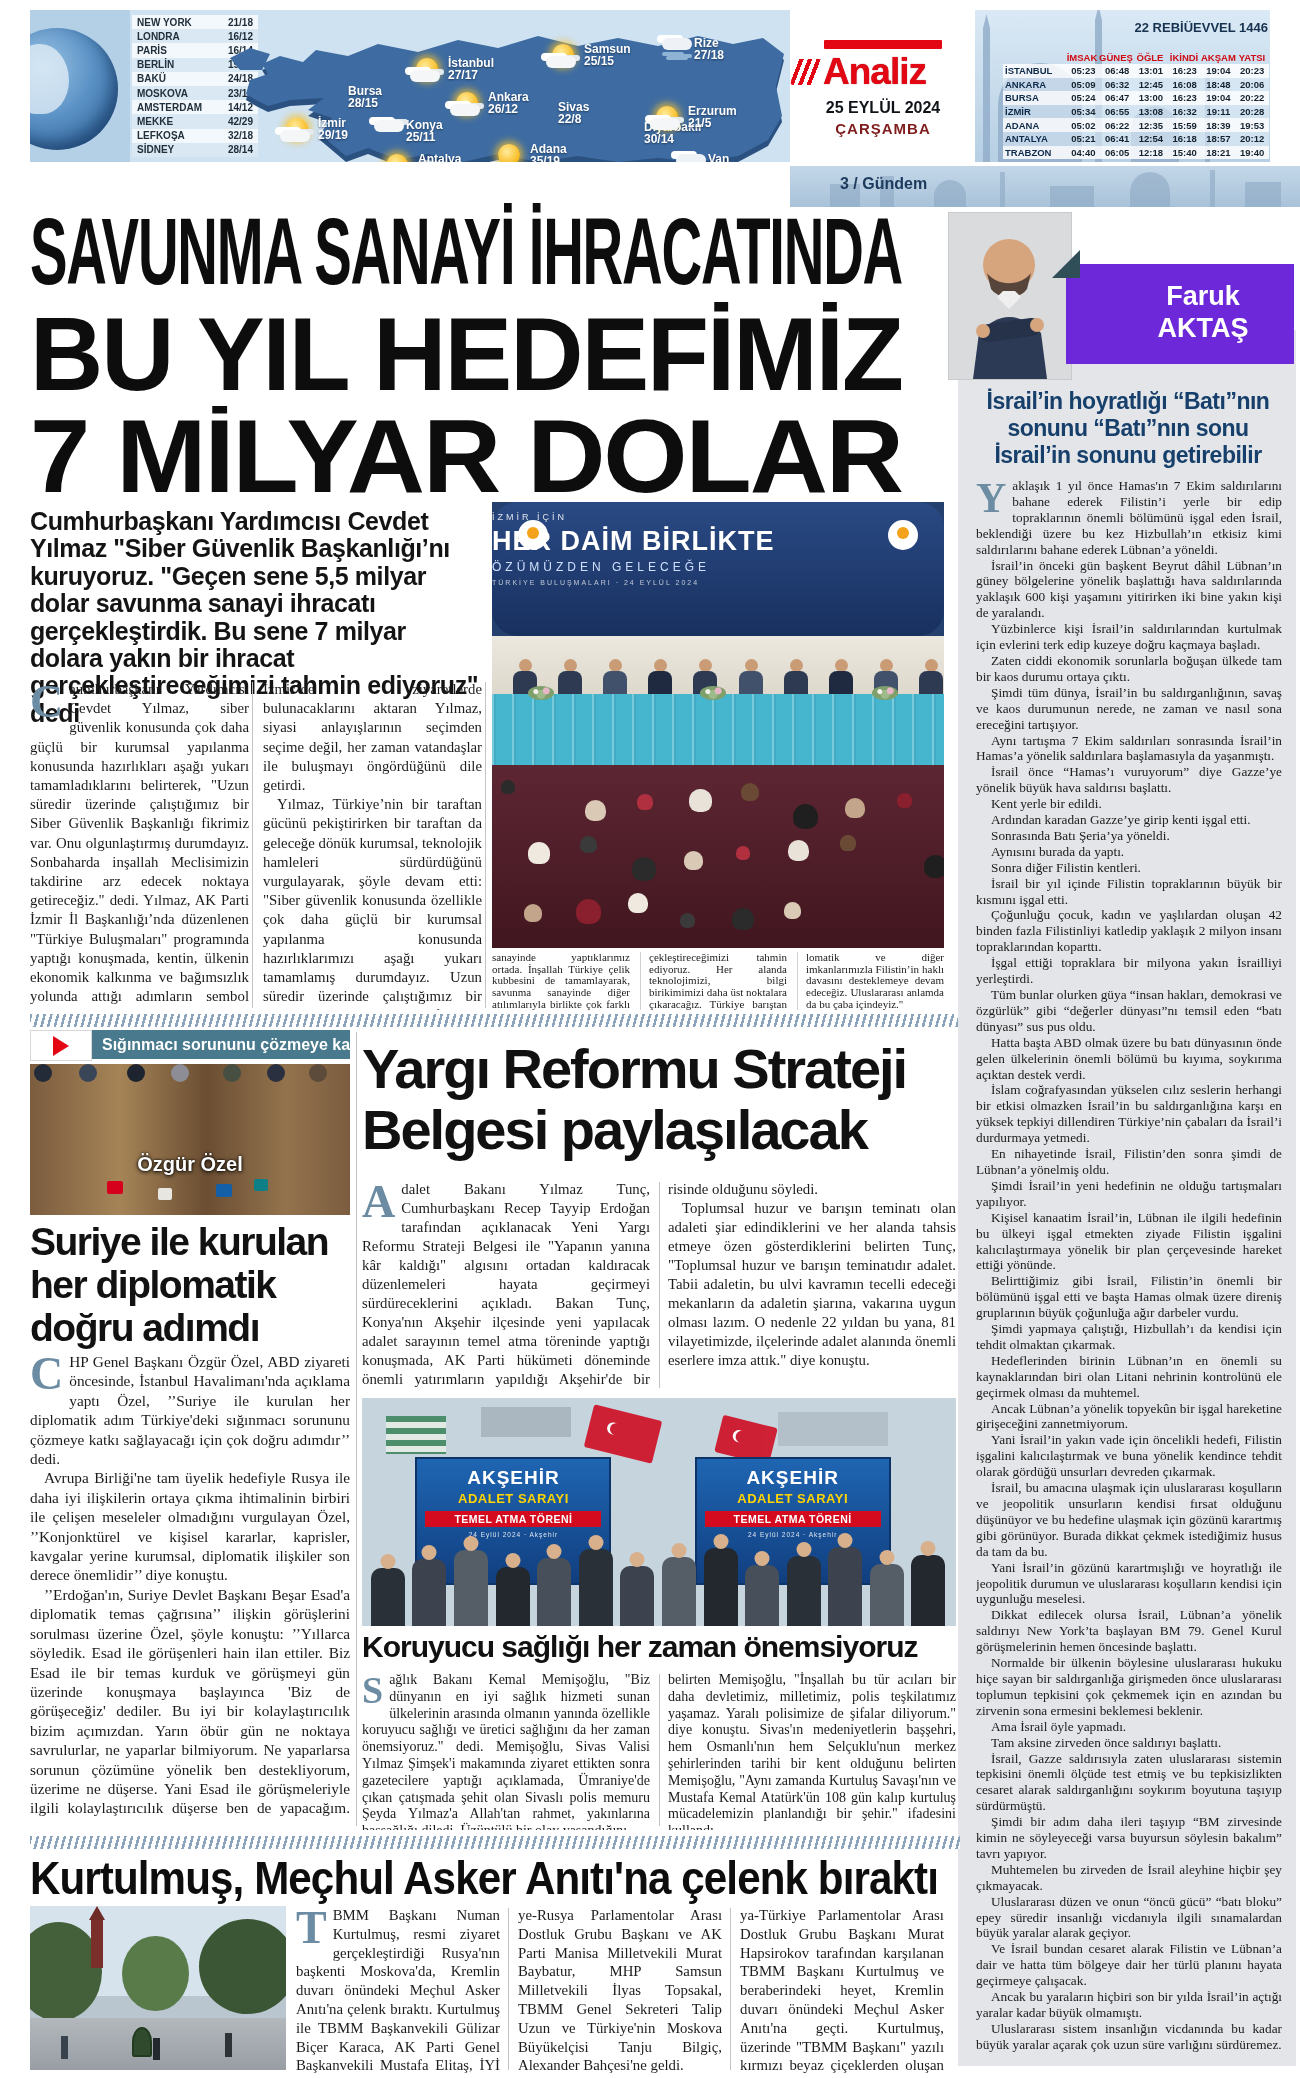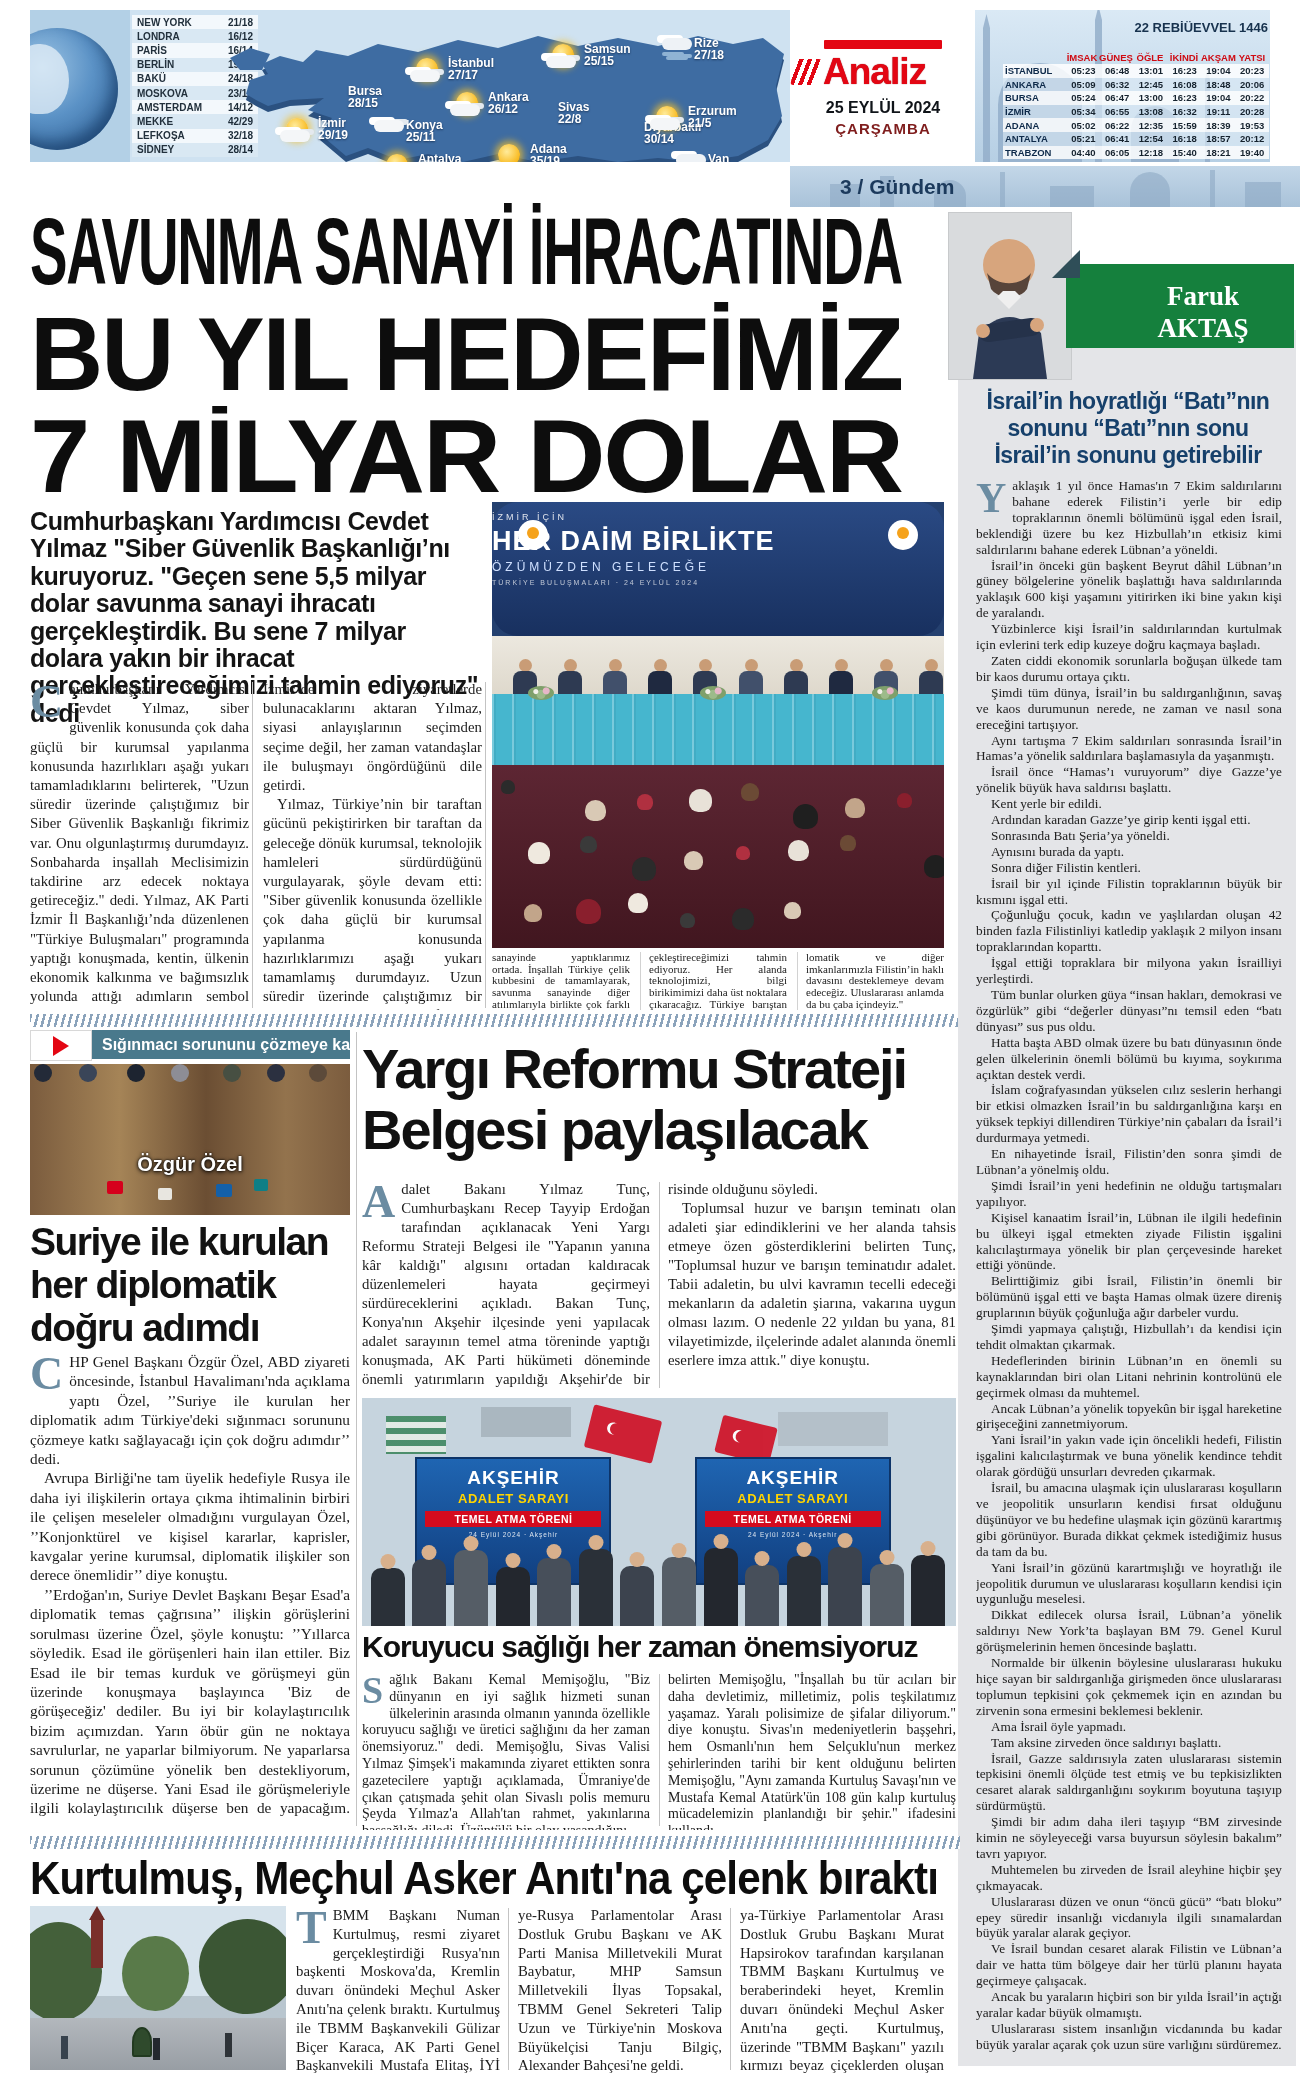--- a/index.html
+++ b/index.html
@@ -59,21 +59,21 @@
   .p-head span.spacer{width:62px;}
   .prow{display:flex;height:13.6px;align-items:center;}
   .prow:nth-child(odd){background:rgba(255,255,255,.85);}
   .prow:nth-child(even){background:rgba(224,236,246,.6);}
   .prow span{width:34px;text-align:center;color:#15222e;font-weight:bold;}
   .prow span:first-child{width:62px;text-align:left;padding-left:2px;color:#0e2a4a;}
 
   
   #gundem-strip{left:790px;top:166px;width:510px;height:41px;background:linear-gradient(#c3d7e8,#a9c2d9);overflow:hidden;}
   #gundem-strip svg{position:absolute;right:0;bottom:0;opacity:.55;}
-  #page-label{position:absolute;left:50px;top:9px;font-size:21px;font-weight:900;color:#1c3a5c;}
+  #page-label{position:absolute;left:50px;top:9px;font-size:16px;font-weight:900;color:#1c3a5c;}
 
   
   .hl-svg{display:block;}
   .hl-svg text{font-family:"Liberation Sans",sans-serif;font-weight:900;fill:#0d0d0d;letter-spacing:-2px;}
   #lead-sub{left:30px;top:508px;width:452px;font-size:25px;line-height:27.4px;font-weight:bold;color:#141414;letter-spacing:-.4px;}
   .body-col p{margin:0;text-indent:14px;}
   .body-col p:first-of-type{text-indent:0;}
   .dropcap{float:left;font-family:"Liberation Serif",serif;font-weight:bold;font-size:46px;line-height:.82;
            color:#6b8ca2;margin:3px 6px 0 0;}
   #lead-col1{left:30px;top:680px;width:219px;height:330px;font-size:14.8px;line-height:19.2px;}
@@ -105,21 +105,21 @@
   .bouquet{position:absolute;top:-8px;width:26px;height:14px;border-radius:50%;
            background:radial-gradient(circle at 30% 40%,#f3f1ea 2px,transparent 3px),
                       radial-gradient(circle at 70% 35%,#e7b7c8 3px,transparent 4px),
                       radial-gradient(circle at 50% 60%,#9dbb8a 4px,transparent 5px),#7fa06b;}
   #lp-crowd{position:absolute;left:0;top:59%;width:100%;height:41%;background:linear-gradient(#5d2633,#41161f);}
   .head{position:absolute;border-radius:50% 50% 40% 40%;}
 
   
   #col-panel{left:958px;top:330px;width:338px;height:1736px;background:#e4e5e8;}
   #author-photo{left:948px;top:212px;width:122px;height:166px;background:#d8dadc;overflow:hidden;border:1px solid #c8cacc;}
-  #author-box{left:1066px;top:264px;width:228px;height:84px;background:#15803d;font-family:Liberation Serif, serif;}
+  #author-box{left:1066px;top:264px;width:228px;height:100px;background:#6d28d9;}
   #author-box:before{content:"";position:absolute;left:-14px;top:-14px;border:14px solid transparent;
                      border-right-color:#2f4e58;border-bottom-color:#2f4e58;}
   #author-name{position:absolute;right:16px;top:16px;text-align:center;color:#fff;font-weight:900;
                font-size:27px;line-height:32px;width:150px;}
   #col-headline{left:968px;top:388px;width:320px;text-align:center;color:#16406b;
                 font-size:23px;line-height:27px;font-weight:900;letter-spacing:-.5px;}
   #col-body{left:976px;top:478px;width:306px;height:1576px;font-size:13.3px;line-height:15.9px;color:#202020;}
   #col-body p{margin:0;text-indent:15px;}
   #col-body p:first-of-type{text-indent:0;}
   #col-body .dropcap{font-size:42px;color:#6b8ca2;}

